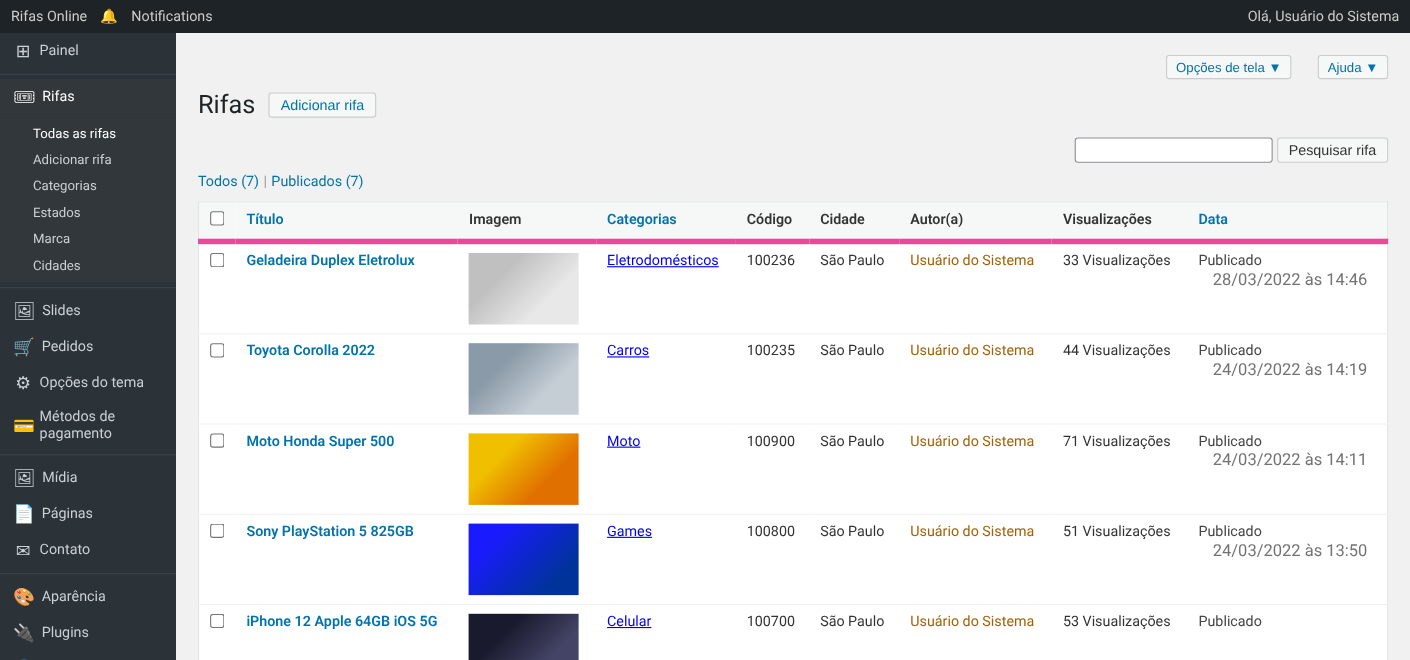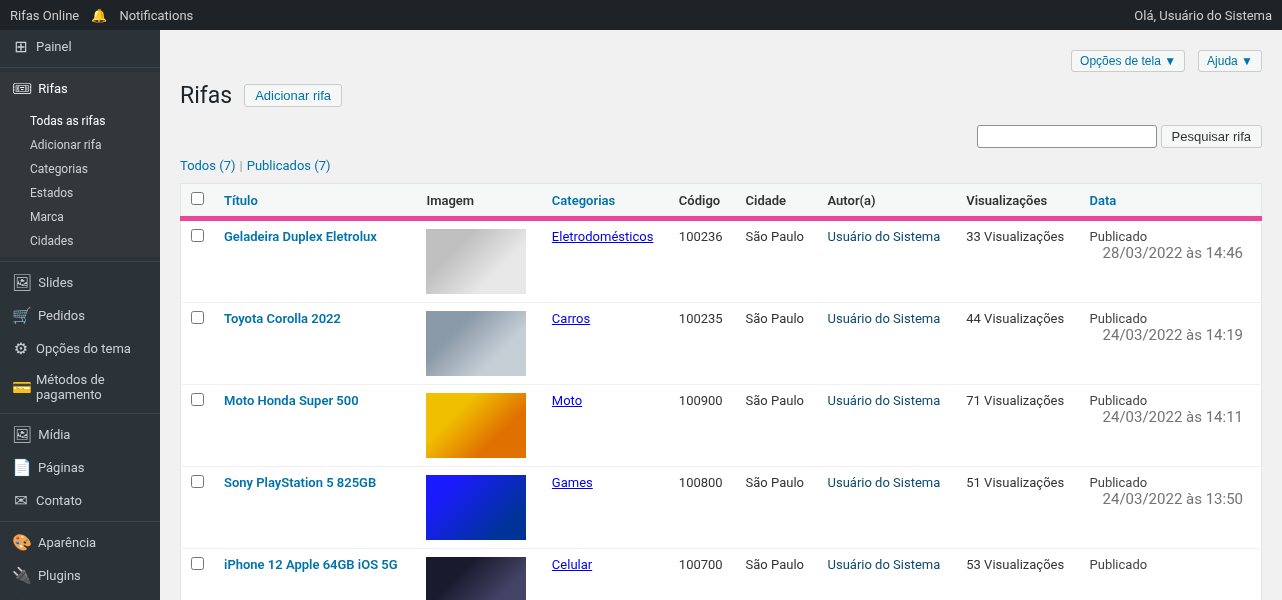--- a/index.html
+++ b/index.html
@@ -186,21 +186,21 @@
       width: 100px;
       height: 65px;
       background: #ddd;
       display: flex;
       align-items: center;
       justify-content: center;
       font-size: 11px;
       color: #999;
     }
     .item-title a { color: #0073aa; text-decoration: none; font-weight: 600; }
-    .author-link { color: #0c4a6e; text-decoration: none; }
+    .author-link { color: #a16207; text-decoration: none; }
     .date-status { color: #444; }
     .date-time { color: #737373; font-size: 15px; margin-left: 13px; }
 
     
     .img-geladeira { background: linear-gradient(135deg, #c0c0c0 30%, #e8e8e8 70%); }
     .img-toyota { background: linear-gradient(135deg, #8a9aa8 30%, #c5cdd5 70%); }
     .img-moto { background: linear-gradient(135deg, #f0c000 30%, #e07000 70%); }
     .img-ps5 { background: linear-gradient(135deg, #1a1aff 20%, #003399 80%); }
     .img-iphone { background: linear-gradient(135deg, #1a1a2e 30%, #444466 70%); }
   </style>
@@ -289,21 +289,21 @@
   </div>
   <div class="sidebar-item">
     <span class="sidebar-icon">👤</span>
 
   </div>
 
 </div>
 
 <div id="main">
 
-  <div style="display:flex; justify-content:flex-end; gap:13px; margin-bottom:10px;">
+  <div style="display:flex; justify-content:flex-end; gap:24px; margin-bottom:10px;">
     <button class="screen-btn">
       <span>Opções de tela</span>
       <span> ▼</span>
     </button>
     <button class="screen-btn">
       <span>Ajuda</span>
       <span> ▼</span>
     </button>
   </div>
 

